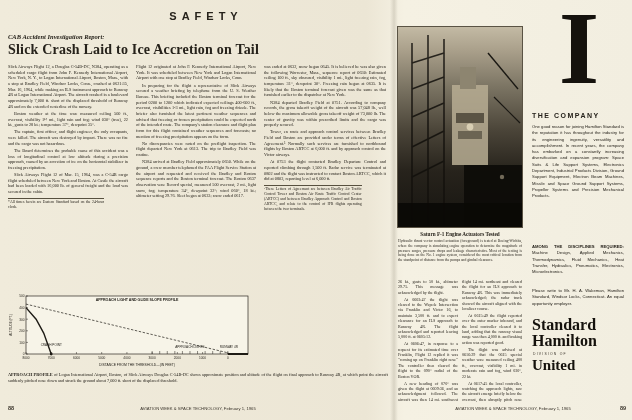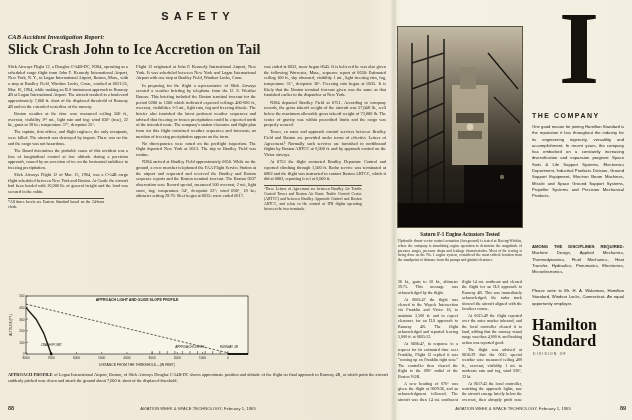--- a/index.html
+++ b/index.html
@@ -5,21 +5,21 @@
   * { box-sizing: border-box; margin: 0; padding: 0; }
   html, body { width: 632px; height: 420px; }
   body { background: #cfcabb; font-family: "Liberation Serif", serif; }
   .page { position: relative; width: 632px; height: 420px; overflow: hidden;
           background: linear-gradient(90deg, #f0ebdb 0%, #ece6d5 58%, #f5f1e3 64%, #f2eee0 100%);
           color: #26221b; }
   .gutter { position: absolute; left: 390px; top: 0; width: 8px; height: 420px;
             background: linear-gradient(90deg, rgba(60,50,30,0) 0%, rgba(60,50,30,0.14) 50%, rgba(60,50,30,0) 100%); }
 
   
-  .safety { position: absolute; left: 8px; top: 10px; width: 380px; text-align: center;
+  .safety { position: absolute; left: 16px; top: 10px; width: 380px; text-align: center;
             font-family: "Liberation Sans", sans-serif; font-weight: bold; font-size: 11px; letter-spacing: 5px; }
   .report-label { position: absolute; left: 8px; top: 33px; font-size: 6.5px; font-weight: bold; font-style: italic; }
   .title { position: absolute; left: 8px; top: 42px; width: 382px; font-size: 14px; font-weight: bold; letter-spacing: 0.2px; }
   .col { position: absolute; top: 64px; overflow: hidden; }
   .c1 { left: 8px;   width: 120px; height: 220px; }
   .c2 { left: 136px; width: 120px; height: 220px; }
   .c3 { left: 264px; width: 122px; height: 308px; }
   p.art { font-size: 4.3px; line-height: 1.32; text-align: justify; text-indent: 6px; margin-bottom: 1.5px; }
   p.art.no-indent { text-indent: 0; }
   p.footnote { font-size: 3.8px; line-height: 1.3; text-align: justify; border-top: 0.5px solid #57503f;
@@ -70,21 +70,21 @@
               margin: 2.5px 0 2.5px 1px; color: #3a342b; }
 </style>
 </head>
 <body>
 
 <div class="page">
   <div class="gutter"></div>
 
   <div class="safety">SAFETY</div>
   <div class="report-label">CAB Accident Investigation Report:</div>
-  <h1 class="title">Slick Crash John to Ice Accretion on Tail</h1>
+  <h1 class="title">Slick Crash Laid to Ice Accretion on Tail</h1>
 
   <div class="col c1">
     <p class="art no-indent">Slick Airways Flight 12, a Douglas C-54B-DC, N384, operating as a scheduled cargo flight from John F. Kennedy International Airport, New York, N. Y., to Logan International Airport, Boston, Mass., with a stop at Bradley Field, Windsor Locks, Conn., crashed at 0621:35, Mar. 16, 1964, while making an ILS instrument approach to Runway 4R at Logan International Airport. The aircraft crashed in a boulevard approximately 7,000 ft. short of the displaced threshold of Runway 4R and on the extended centerline of the runway.</p>
     <p class="art">Boston weather at the time was: measured ceiling 500 ft., overcast, visibility 1½ mi., light rain and fog; wind 030° (true), 22 kt., gusts to 28 kt.; temperature 37°, dewpoint 35°.</p>
     <p class="art">The captain, first officer, and flight engineer, the only occupants, were killed. The aircraft was destroyed by impact. There was no fire and the cargo was not hazardous.</p>
     <p class="art">The Board determines the probable cause of this accident was a loss of longitudinal control at low altitude during a precision approach, caused by an accretion of ice on the horizontal stabilizer in freezing precipitation.</p>
     <p class="art">Slick Airways Flight 12 of Mar. 15, 1964, was a C-54B cargo flight scheduled between New York and Boston. At Castle the aircraft had been loaded with 16,000 lb. of general freight and the load was secured in the cabin.</p>
     <p class="footnote">*All times herein are Eastern Standard based on the 24-hour clock.</p>
   </div>
 
@@ -206,22 +206,23 @@
     <p class="art">At 0617:45 the local controller, watching the approach lights, saw the aircraft emerge briefly below the overcast, then abruptly pitch nose down from an altitude estimated at less than 200 ft. and strike the ground short of the threshold.</p>
   </div>
 
   <div class="big-i">I</div>
   <div class="ad-head">THE COMPANY</div>
   <p class="ad-body">One good reason for joining Hamilton Standard is the reputation it has throughout the industry for its engineering ingenuity, versatility and accomplishment. In recent years, the company has embarked on a constantly increasing diversification and expansion program: Space Suits &amp; Life Support Systems, Electronics Department, Industrial Products Division, Ground Support Equipment, Electron Beam Machines, Missile and Space Ground Support Systems, Propeller Systems and Precision Mechanical Products.</p>
   <p class="ad-disc"><b>AMONG THE DISCIPLINES REQUIRED:</b> <span>Machine Design, Applied Mechanics, Thermodynamics, Fluid Mechanics, Heat Transfer, Hydraulics, Pneumatics, Electronics, Microelectronics.</span></p>
   <p class="ad-contact">Please write to Mr. H. A. Wakeman, Hamilton Standard, Windsor Locks, Connecticut. An equal opportunity employer.</p>
 
   <div class="brandblock">
+    <div class="brand b1">Standard</div>
     <div class="brand b1">Hamilton</div>
-    <div class="brand b1">Standard</div>
     <div class="division">DIVISION OF</div>
+    <div class="brand b2">United</div>
   </div>
 
   <div class="footer footer-right">
     <span class="mag">AVIATION WEEK &amp; SPACE TECHNOLOGY, February 1, 1965</span>
     <span class="pagenum">89</span>
   </div>
 </div>
 
 </body></html>

